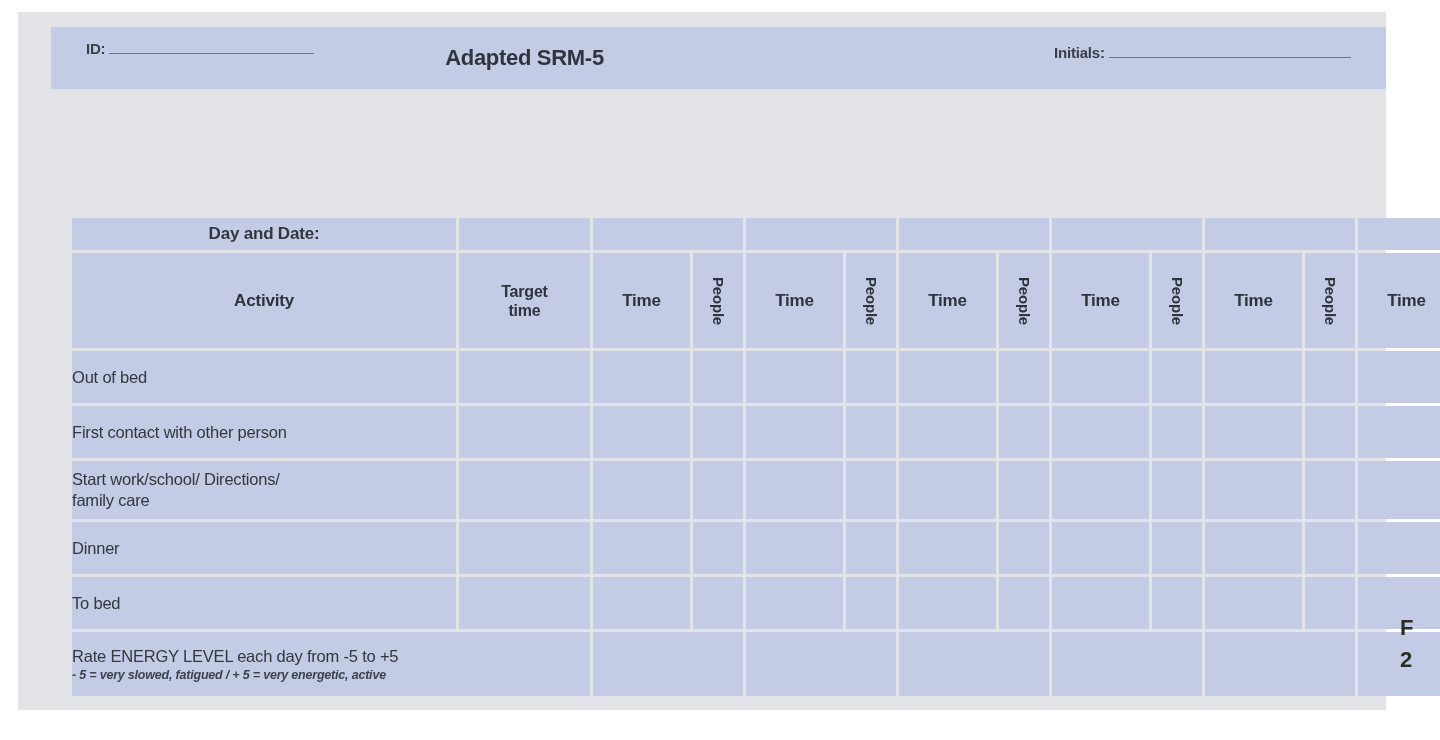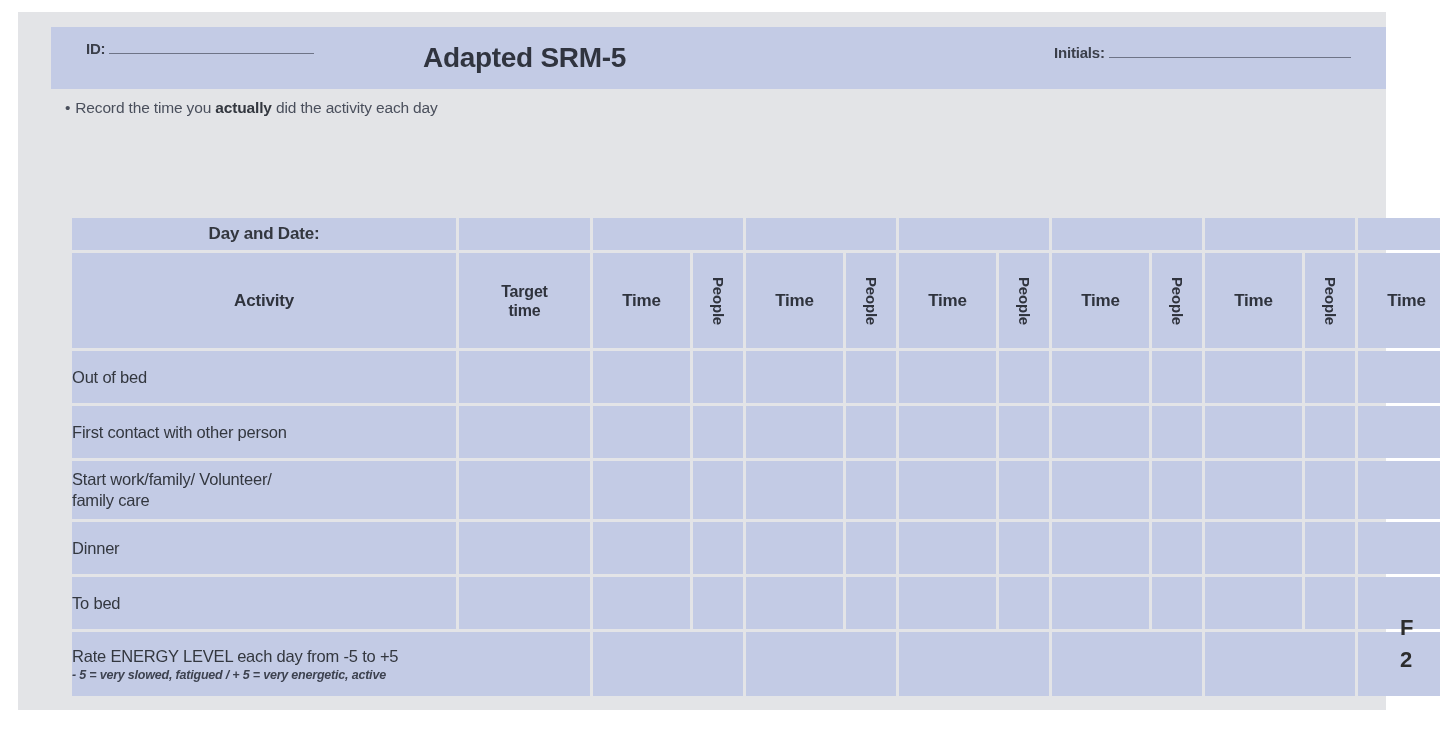--- a/index.html
+++ b/index.html
@@ -76,21 +76,21 @@
 
   #doc-title {
     position: absolute;
     left: 0;
     top: 0;
     width: 1097px;
     height: 62px;
     display: flex;
     align-items: center;
     justify-content: center;
-    font-size: 28px;
+    font-size: 22px;
     font-weight: bold;
     color: #30343f;
     letter-spacing: -0.3px;
     padding-right: 150px;
     box-sizing: border-box;
   }
 
   
   #directions {
     position: absolute;
@@ -234,23 +234,20 @@
 
       <div class="hdr-initials">
         <span class="fld-label">Initials:</span>
         <span class="fld-rule" id="initials-rule"></span>
       </div>
     </div>
 
     <div id="directions">
 
 
-      <div class="dir-line">
-        <span class="bullet">•</span><span>Record the time you </span><b>actually</b><span> did the activity each day</span>
-      </div>
 
     </div>
 
     <table id="srm-table">
       <colgroup id="srm-colgroup">
           <col class="col-activity">
           <col class="col-target">
           <col class="col-time">
           <col class="col-people">
           <col class="col-time">
@@ -335,21 +332,21 @@
             <td></td>
             <td></td>
             <td></td>
             <td></td>
             <td></td>
             <td></td>
             <td></td>
           </tr>
           <tr class="row-tall">
             <td class="act-cell">
-              <div>Start work/family/ Volunteer/</div>
+              <div>Start work/school/ Directions/</div>
               <div>family care</div>
             </td>
             <td></td>
             <td></td>
             <td></td>
             <td></td>
             <td></td>
             <td></td>
             <td></td>
             <td></td>

